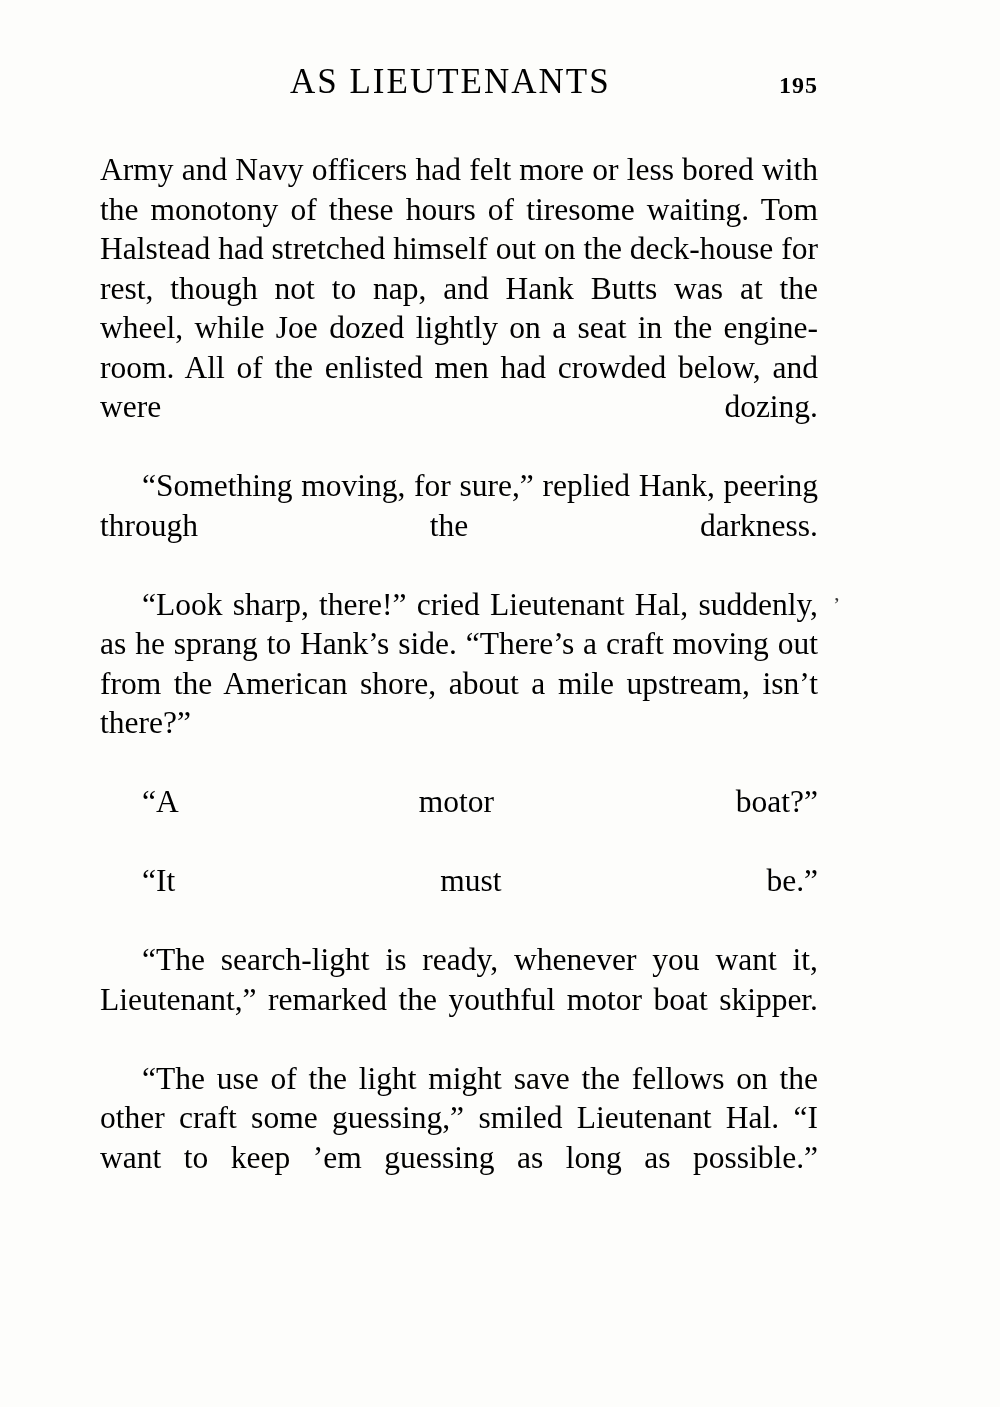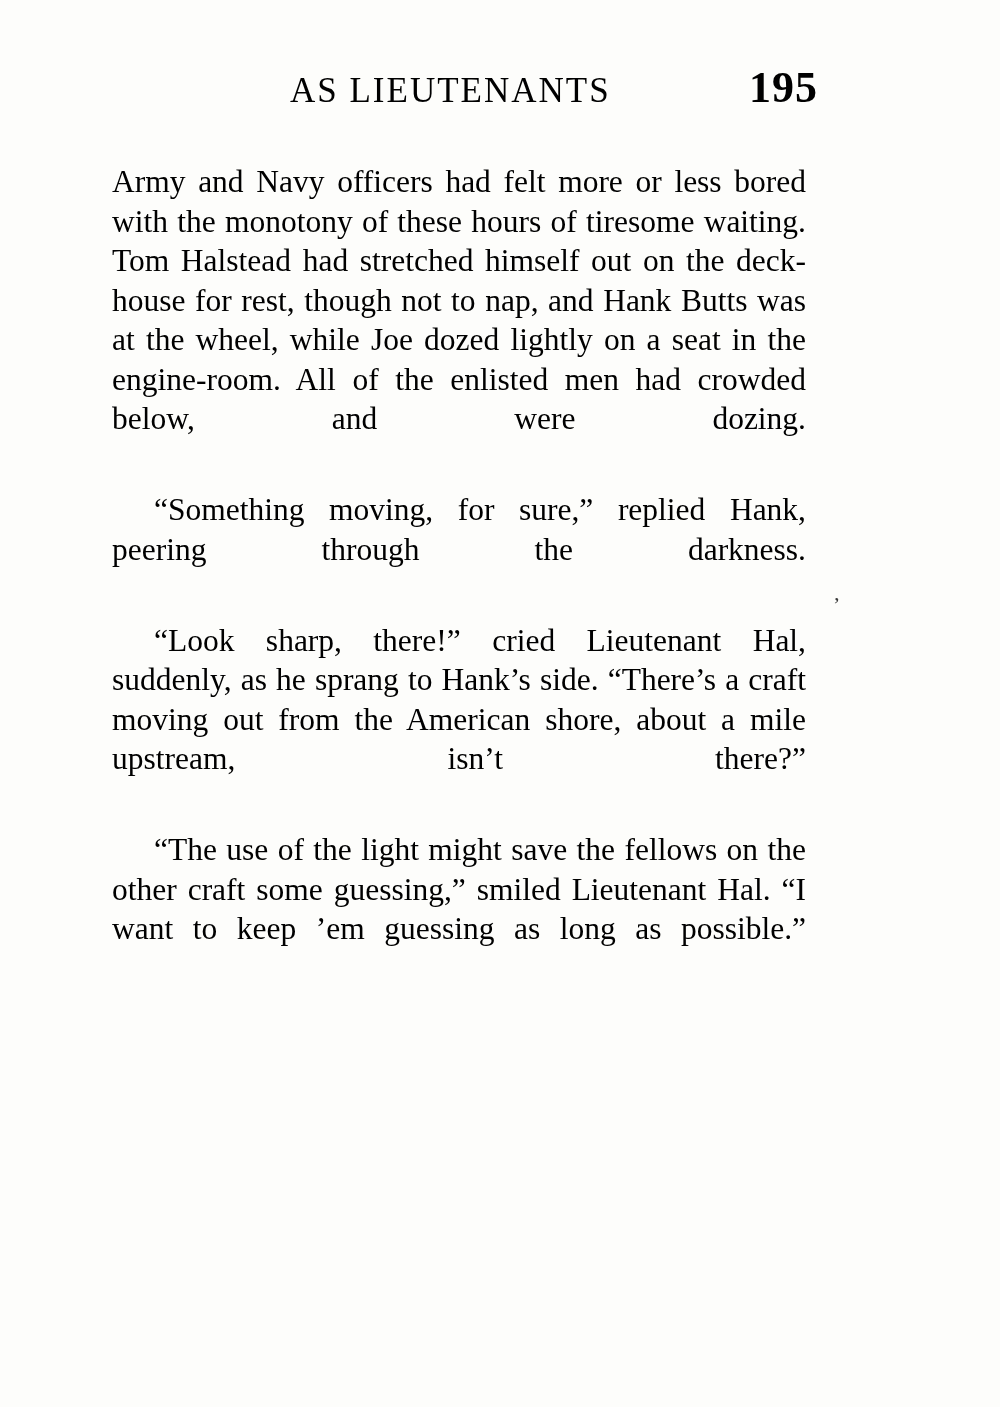--- a/index.html
+++ b/index.html
@@ -33,34 +33,34 @@
     justify-content: space-between;
   }
   .running-head {
     font-size: 35px;
     letter-spacing: 2px;
     font-weight: 400;
     white-space: nowrap;
     margin-left: 190px;
   }
   .folio {
-    font-size: 44px;
+    font-size: 24px;
     font-weight: 700;
     letter-spacing: 1px;
   }
   .body-text {
     position: absolute;
     left: 100px;
     top: 150px;
     width: 718px;
     font-size: 31.5px;
     line-height: 39.5px;
   }
   .para {
-    margin: 12px;
+    margin: 0;
     text-align: justify;
     text-justify: inter-word;
     -webkit-hyphens: manual;
     hyphens: manual;
   }
   .para.indent {
     text-indent: 42px;
   }
   
   .para::after {
@@ -83,19 +83,22 @@
 
   <div class="header">
     <span class="running-head">AS LIEUTENANTS</span>
     <span class="folio">195</span>
   </div>
 
   <div class="body-text">
     <p class="para">Army and Navy officers had felt more or less bored with the monotony of these hours of tiresome waiting.  Tom Halstead had stretched himself out on the deck-house for rest, though not to nap, and Hank Butts was at the wheel, while Joe dozed lightly on a seat in the engine-room.  All of the enlisted men had crowded below, and were dozing.</p>
     <p class="para indent">“Something moving, for sure,” replied Hank, peering through the darkness.</p>
     <p class="para indent">“Look sharp, there!” cried Lieutenant Hal, suddenly, as he sprang to Hank’s side. “There’s a craft moving out from the American shore, about a mile upstream, isn’t there?”</p>
+    <p class="para indent">“A motor boat?”</p>
+    <p class="para indent">“It must be.”</p>
+    <p class="para indent">“The search-light is ready, whenever you want it, Lieutenant,” remarked the youthful motor boat skipper.</p>
     <p class="para indent">“The use of the light might save the fellows on the other craft some guessing,” smiled Lieutenant Hal.  “I want to keep ’em guessing as long as possible.”</p>
 
   </div>
 
   <span class="stray-mark">’</span>
 
 </div>
 
 </body></html>

